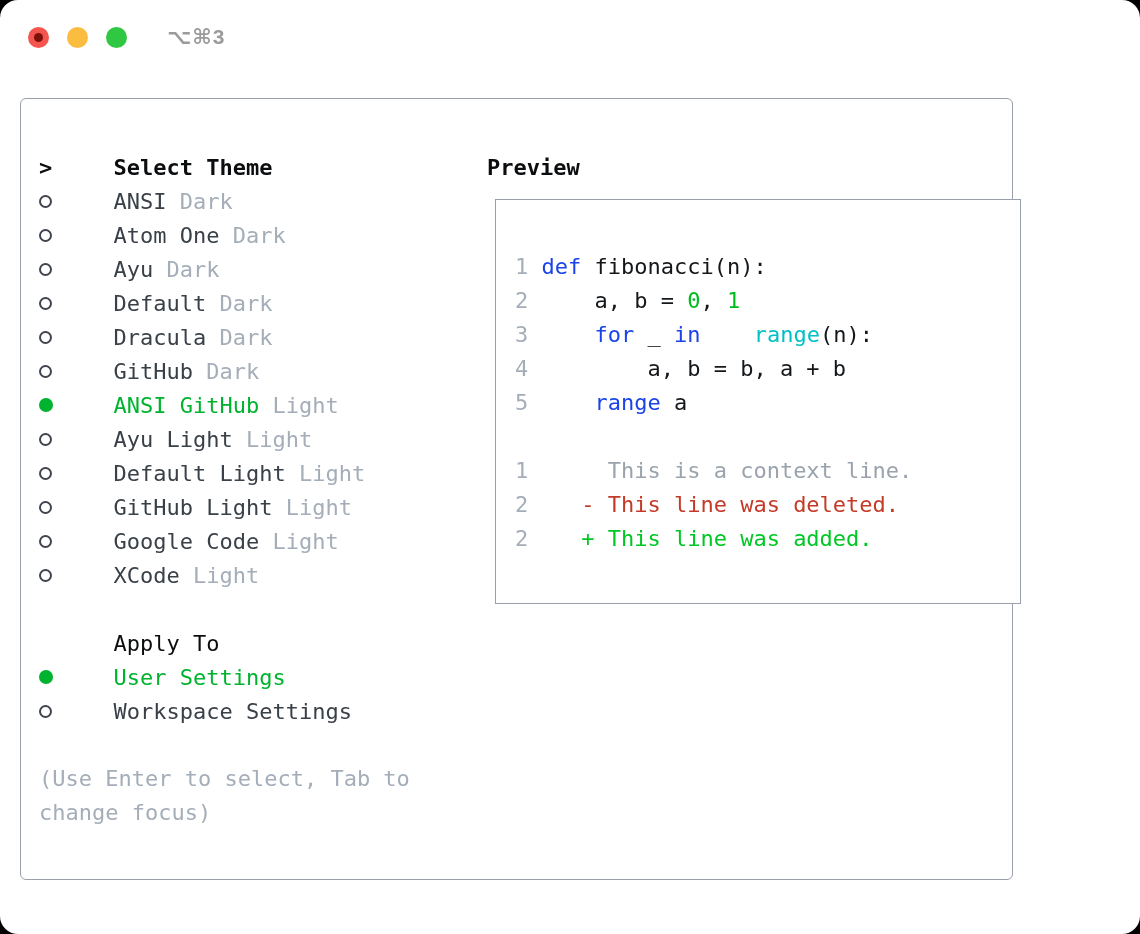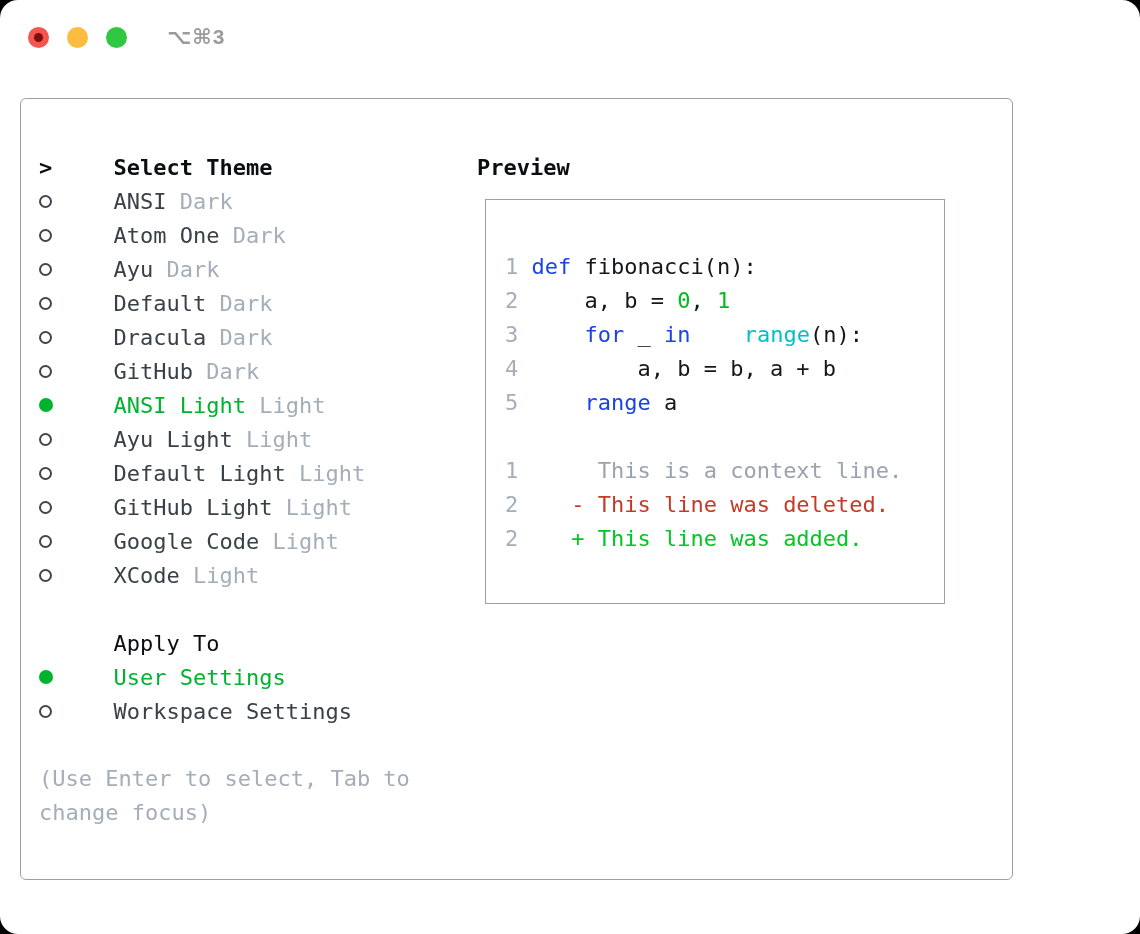--- a/index.html
+++ b/index.html
@@ -37,23 +37,23 @@
   .circle.filled{width:14px;height:14px;border:none;background:var(--green);}
   .row .name{white-space:pre;margin-left:48px;}
   .row.header .name{color:var(--header-fg);}
   .row.header.bold .name{font-weight:700;}
   .row.selected .name{color:var(--green);}
   .row .variant{color:var(--muted);margin-left:1ch;white-space:pre;}
   .spacer{height:34px;}
   .help{margin-top:0;width:414px;font-size:22px;line-height:34px;color:var(--muted);}
 
   
-  .right-col{position:absolute;left:456px;top:51px;width:500px;}
+  .right-col{position:absolute;left:466px;top:51px;width:500px;}
   .preview-title{height:34px;display:flex;align-items:center;font-size:22px;font-weight:700;color:var(--header-fg);}
-  .preview-box{margin-top:15px;margin-left:8px;width:460px;height:405px;box-sizing:border-box;
+  .preview-box{margin-top:15px;margin-left:8px;width:526px;height:405px;box-sizing:border-box;
                border:1.5px solid var(--border);padding:50px 0 0 19px;overflow:hidden;background:#fff;}
   .code-line{height:34px;line-height:34px;font-size:22px;white-space:pre;color:var(--code-fg);}
   .ln{display:inline-block;width:1ch;margin-right:1ch;color:var(--muted);}
   .c-fg{color:var(--code-fg);} .c-blue{color:var(--blue);} .c-cyan{color:var(--cyan);margin-left:40px;}
   .c-green{color:var(--code-green);} .c-red{color:var(--del-red);}
   .c-add{color:var(--add-green);} .c-muted{color:var(--context-gray);}
 </style>
 </head>
 <body>
 
@@ -118,21 +118,21 @@
               <span class="marker">
                 <span class="circle"></span>
               </span>
               <span class="name">GitHub</span>
               <span class="variant">Dark</span>
             </div>
             <div class="row item selected">
               <span class="marker">
                 <span class="circle filled"></span>
               </span>
-              <span class="name">ANSI Light</span>
+              <span class="name">ANSI GitHub</span>
               <span class="variant">Light</span>
             </div>
             <div class="row item">
               <span class="marker">
                 <span class="circle"></span>
               </span>
               <span class="name">Ayu Light</span>
               <span class="variant">Light</span>
             </div>
             <div class="row item">

